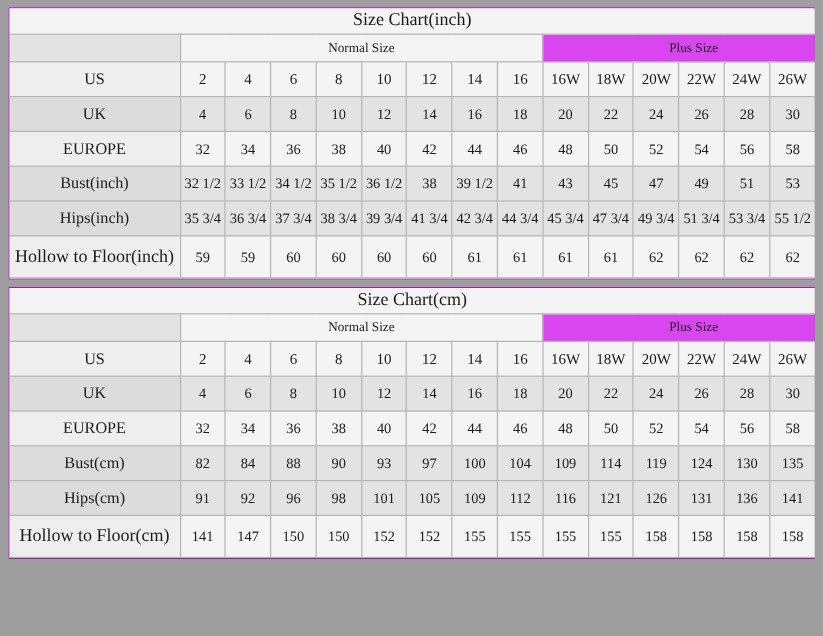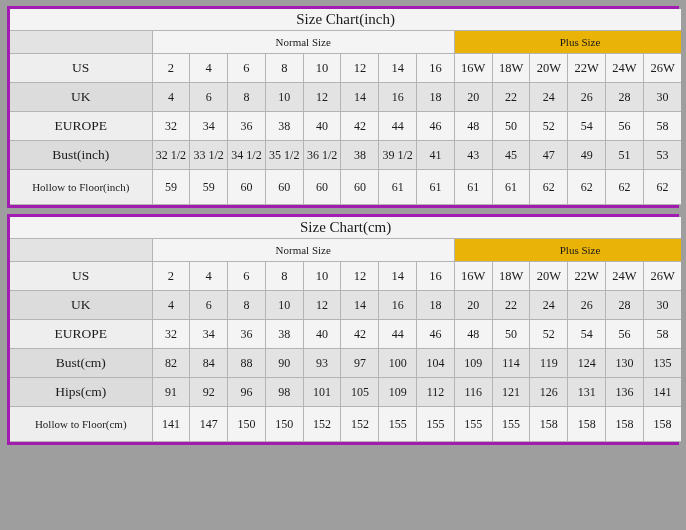--- a/index.html
+++ b/index.html
@@ -11,21 +11,21 @@
     height: 530px;
     background: #9e9e9e;
     font-family: "Liberation Serif", serif;
     color: #1a1a1a;
     overflow: hidden;
   }
   .chart {
     width: 672px;
     margin: 6px auto 0 auto;
     background: #f2f2f2;
-    border: 3px solid #a21caf;
+    border: 1px solid #a21caf;
     box-sizing: border-box;
   }
   .chart.second {
   }
   table {
     border-collapse: collapse;
     width: 100%;
     table-layout: fixed;
   }
   td, th {
@@ -48,21 +48,21 @@
     height: 22px;
   }
   .group-blank {
     background: #e3e3e3;
     border-left: none;
   }
   .group-normal {
     background: #f4f4f4;
   }
   .group-plus {
-    background: #eab308;
+    background: #d946ef;
     padding-left: 24px;
   }
   .label-cell {
     font-size: 13.5px;
     background: #e8e8e8;
     border-left: none;
     width: 142px;
   }
   .row-light td {
     background: #f4f4f4;
@@ -84,21 +84,21 @@
     height: 28px;
   }
   .hdr-cell {
     font-size: 12.5px;
     height: 28px;
   }
   .tall td {
     height: 34px;
   }
   .label-tall {
-    font-size: 11px;
+    font-size: 15px;
   }
 </style>
 </head>
 <body>
 
 <div class="chart">
   <table>
     <colgroup>
       <col style="width:142px">
       <col span="14" style="width:37.8px">
@@ -173,20 +173,37 @@
         <td class="data-cell">38</td>
         <td class="data-cell">39 1/2</td>
         <td class="data-cell">41</td>
         <td class="data-cell">43</td>
         <td class="data-cell">45</td>
         <td class="data-cell">47</td>
         <td class="data-cell">49</td>
         <td class="data-cell">51</td>
         <td class="data-cell">53</td>
       </tr>
+      <tr class="row-dark">
+        <td class="label-cell">Hips(inch)</td>
+        <td class="data-cell">35 3/4</td>
+        <td class="data-cell">36 3/4</td>
+        <td class="data-cell">37 3/4</td>
+        <td class="data-cell">38 3/4</td>
+        <td class="data-cell">39 3/4</td>
+        <td class="data-cell">41 3/4</td>
+        <td class="data-cell">42 3/4</td>
+        <td class="data-cell">44 3/4</td>
+        <td class="data-cell">45 3/4</td>
+        <td class="data-cell">47 3/4</td>
+        <td class="data-cell">49 3/4</td>
+        <td class="data-cell">51 3/4</td>
+        <td class="data-cell">53 3/4</td>
+        <td class="data-cell">55 1/2</td>
+      </tr>
       <tr class="row-light tall">
         <td class="label-cell label-tall">Hollow to Floor(inch)</td>
         <td class="data-cell">59</td>
         <td class="data-cell">59</td>
         <td class="data-cell">60</td>
         <td class="data-cell">60</td>
         <td class="data-cell">60</td>
         <td class="data-cell">60</td>
         <td class="data-cell">61</td>
         <td class="data-cell">61</td>

